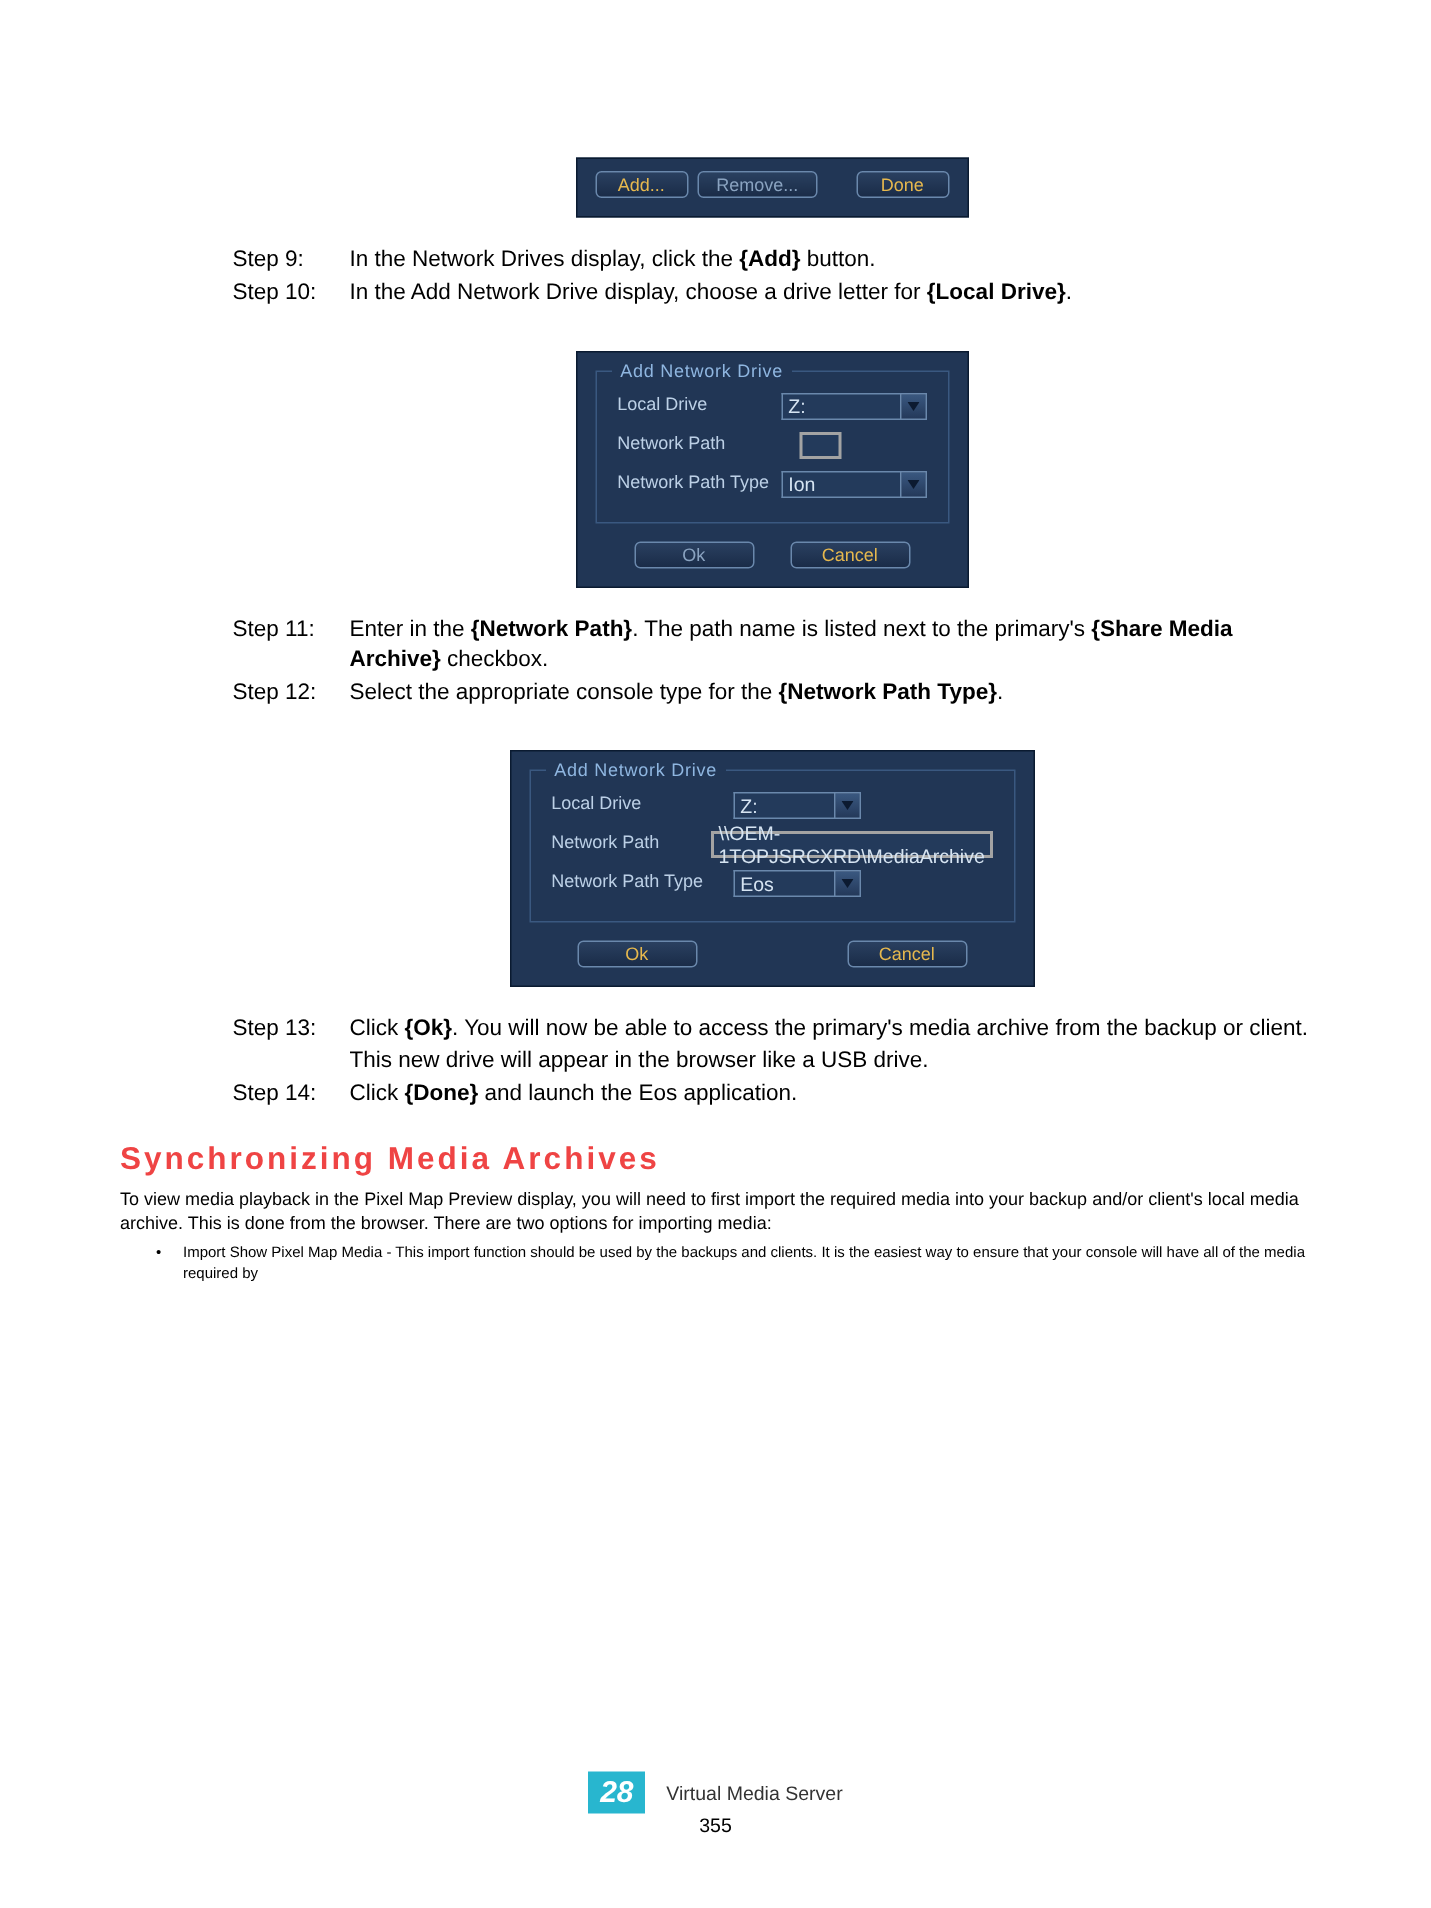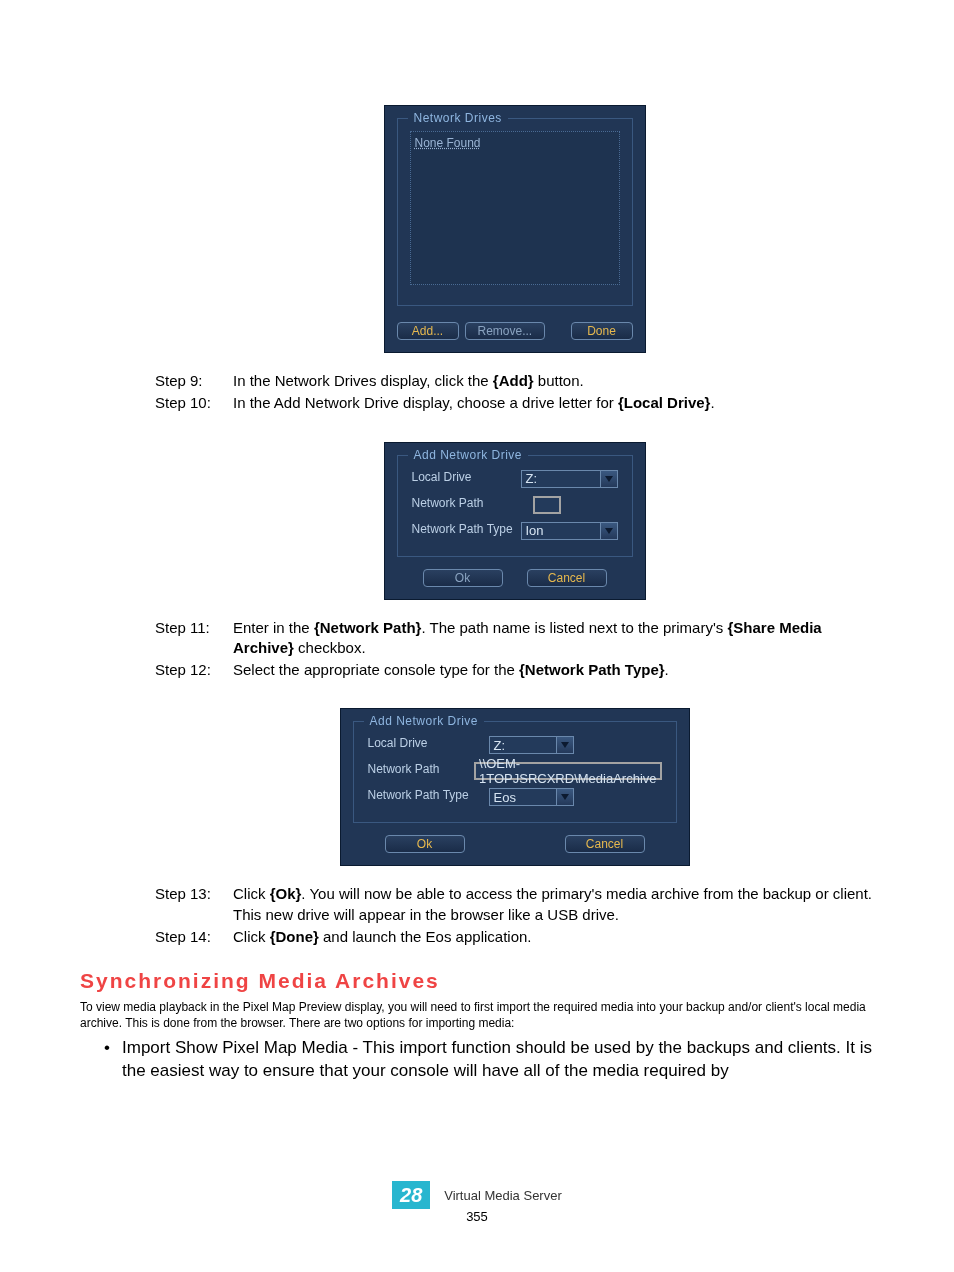--- a/index.html
+++ b/index.html
@@ -30,21 +30,21 @@
   .section-title {
     font-size: 21px;
     letter-spacing: 2px;
     font-weight: bold;
     color: #ef4444;
     margin-top: 22px;
     margin-bottom: 6px;
   }
   .para { margin: 0 0 6px 0; font-size: 12px; line-height: 1.35; }
   .bullet-list { margin: 6px 0 0 24px; padding: 0; list-style: none; }
-  .bullet-list li { position: relative; padding-left: 18px; font-size: 17px; line-height: 1.35; margin-bottom: 4px;}
+  .bullet-list li { position: relative; padding-left: 18px; font-size: 10px; line-height: 1.35; margin-bottom: 4px;}
   .bullet-list li::before { content: "•"; position: absolute; left: 0; }
 
   
   .panel {
     background: #213655;
     border: 1px solid #0a1a30;
     box-sizing: border-box;
     color: #bcd0e6;
     font-family: Verdana, Arial, sans-serif;
     font-size: 12px;
@@ -170,26 +170,20 @@
 
   .img-spacer { height: 18px; }
 </style>
 </head>
 <body>
 
 <div class="page">
   <div class="content">
 
     <div class="panel" style="width:262px;">
-      <div class="panel-inner" style="min-height:186px;">
-        <span class="panel-legend">Network Drives</span>
-        <div class="nd-list">
-          <span class="nd-list-item">None Found</span>
-        </div>
-      </div>
       <div class="btn-row">
         <span class="btn">Add...</span>
         <span class="btn dim">Remove...</span>
         <span style="flex:1"></span>
         <span class="btn">Done</span>
       </div>
     </div>
 
     <div class="img-spacer"></div>
 

